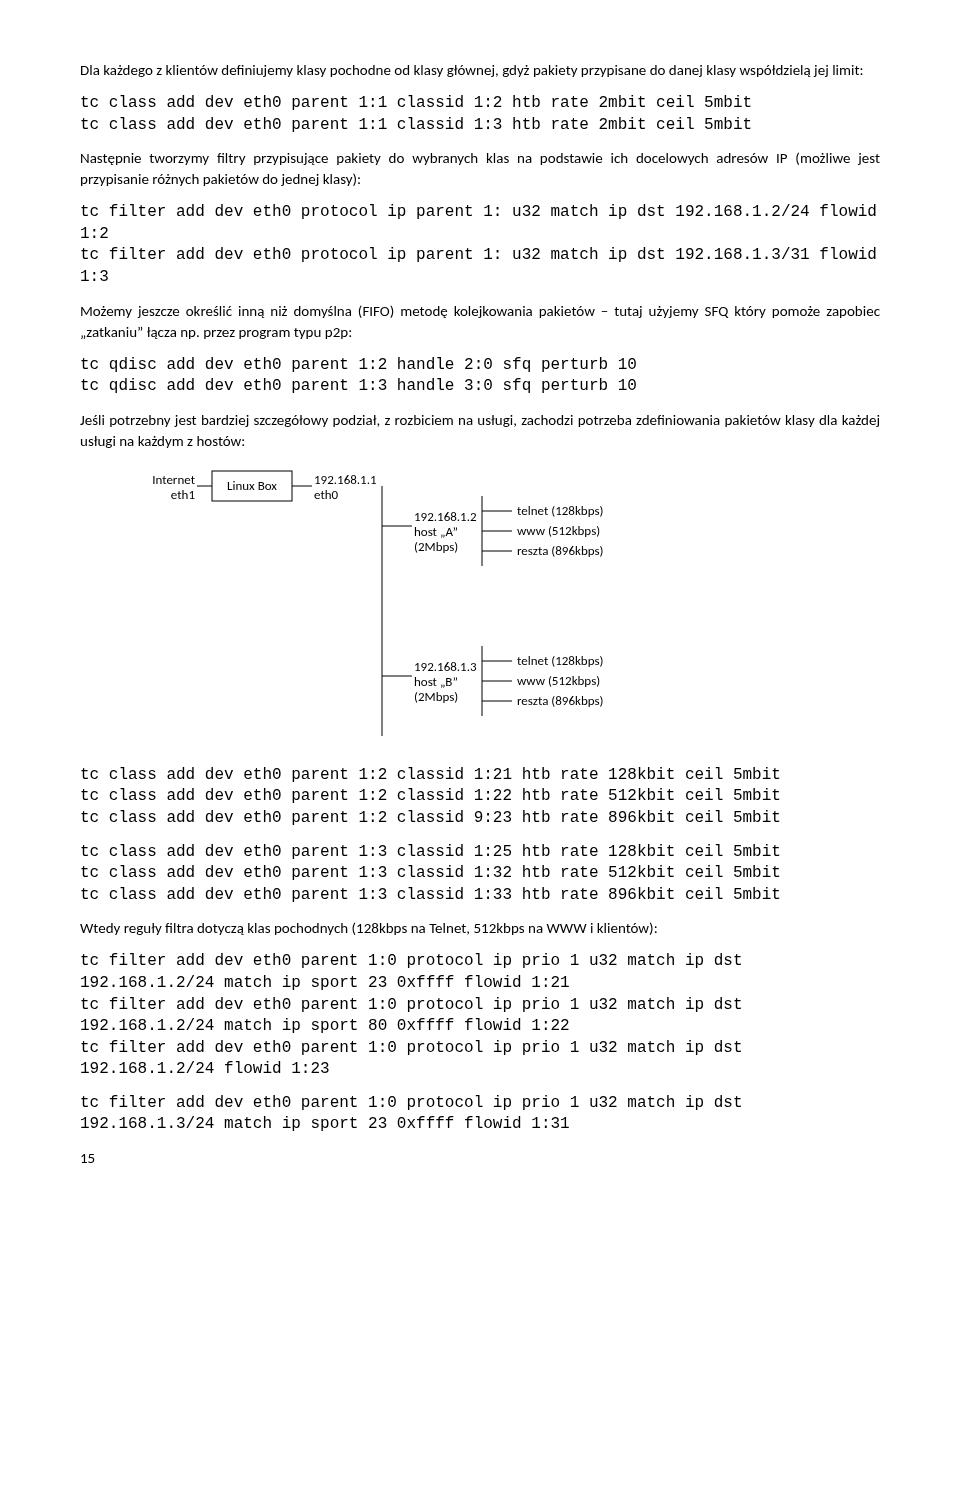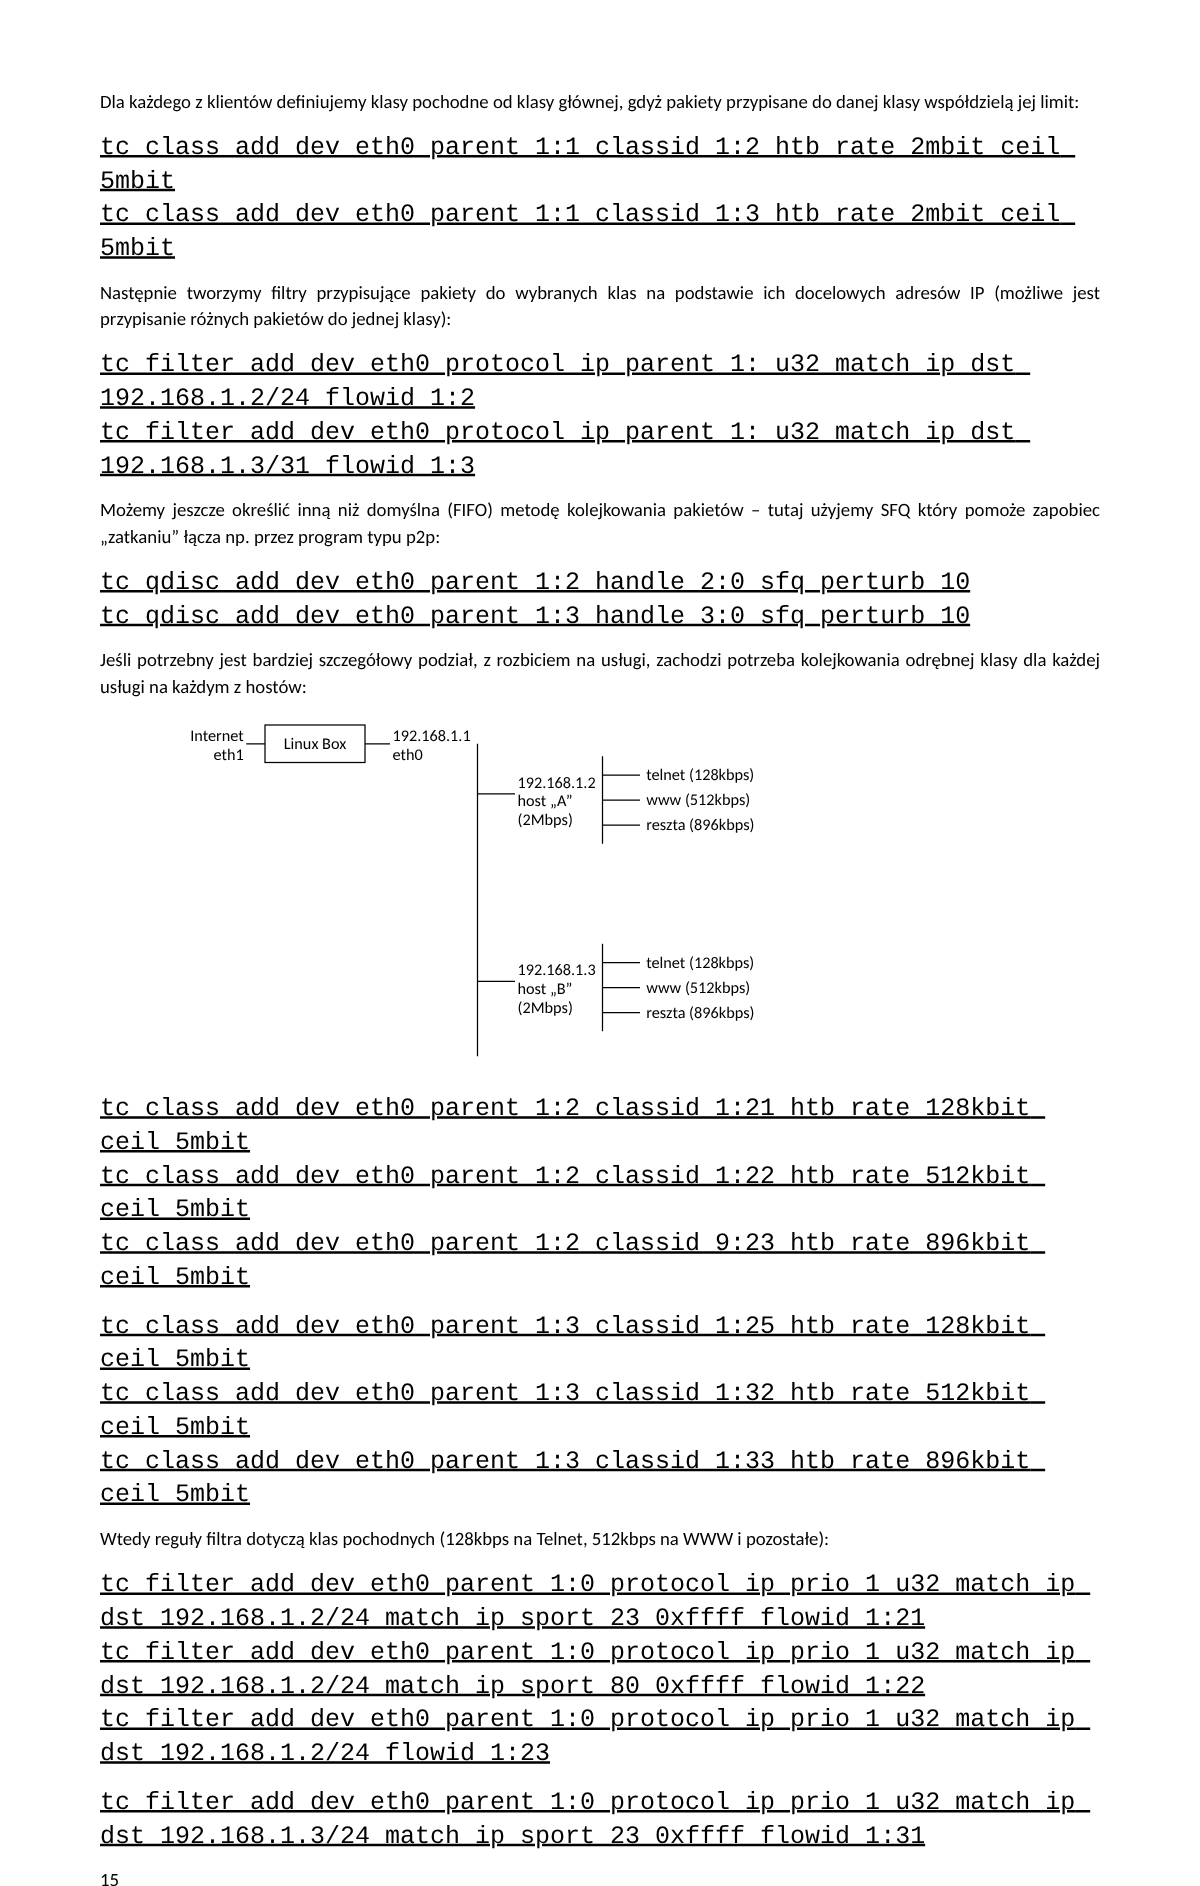--- a/index.html
+++ b/index.html
@@ -7,30 +7,29 @@
     font-size: 15px;
     line-height: 1.4;
     color: #000;
     background: #fff;
     margin: 0;
     padding: 60px 80px 30px 80px;
     width: 960px;
     box-sizing: border-box;
   }
   p {
-    margin: 12px 0 12px 0;
+    margin: 0 0 12px 0;
     text-align: justify;
   }
   pre {
     font-family: "Courier New", Courier, monospace;
-    font-size: 20px;
+    font-size: 16px;
     margin: 0 0 12px 0;
     white-space: pre-wrap;
     line-height: 1.35;
-    text-decoration: underline;
   }
   .diagram {
     margin: 14px 0 14px 72px;
     text-align: center;
   }
   svg { display: block; }
   .page-number {
     text-align: left;
   }
 </style>
@@ -42,21 +41,21 @@
 tc class add dev eth0 parent 1:1 classid 1:3 htb rate 2mbit ceil 5mbit</pre>
 
 <p>Następnie tworzymy filtry przypisujące pakiety do wybranych klas na podstawie ich docelowych adresów IP (możliwe jest przypisanie różnych pakietów do jednej klasy):</p>
 <pre>tc filter add dev eth0 protocol ip parent 1: u32 match ip dst 192.168.1.2/24 flowid 1:2
 tc filter add dev eth0 protocol ip parent 1: u32 match ip dst 192.168.1.3/31 flowid 1:3</pre>
 
 <p>Możemy jeszcze określić inną niż domyślna (FIFO) metodę kolejkowania pakietów – tutaj użyjemy SFQ który pomoże zapobiec „zatkaniu” łącza np. przez program typu p2p:</p>
 <pre>tc qdisc add dev eth0 parent 1:2 handle 2:0 sfq perturb 10
 tc qdisc add dev eth0 parent 1:3 handle 3:0 sfq perturb 10</pre>
 
-<p>Jeśli potrzebny jest bardziej szczegółowy podział, z rozbiciem na usługi, zachodzi potrzeba kolejkowania odrębnej klasy dla każdej usługi na każdym z hostów:</p>
+<p>Jeśli potrzebny jest bardziej szczegółowy podział, z rozbiciem na usługi, zachodzi potrzeba zdefiniowania pakietów klasy dla każdej usługi na każdym z hostów:</p>
 
 <div class="diagram">
 <svg width="600" height="285" viewBox="0 0 600 285">
   <style>
     text { font-family: Calibri, Arial, sans-serif; font-size: 13px; fill:#000; }
     line, rect { stroke:#000; stroke-width:1; fill:none; }
   </style>
 
   <text x="43" y="18" text-anchor="end">Internet</text>
   <text x="43" y="33" text-anchor="end">eth1</text>
@@ -96,19 +95,19 @@
   <text x="365" y="239">reszta (896kbps)</text>
 </svg>
 </div>
 
 <pre>tc class add dev eth0 parent 1:2 classid 1:21 htb rate 128kbit ceil 5mbit
 tc class add dev eth0 parent 1:2 classid 1:22 htb rate 512kbit ceil 5mbit
 tc class add dev eth0 parent 1:2 classid 9:23 htb rate 896kbit ceil 5mbit</pre>
 <pre>tc class add dev eth0 parent 1:3 classid 1:25 htb rate 128kbit ceil 5mbit
 tc class add dev eth0 parent 1:3 classid 1:32 htb rate 512kbit ceil 5mbit
 tc class add dev eth0 parent 1:3 classid 1:33 htb rate 896kbit ceil 5mbit</pre>
-<p>Wtedy reguły filtra dotyczą klas pochodnych (128kbps na Telnet, 512kbps na WWW i pozostałe):</p>
+<p>Wtedy reguły filtra dotyczą klas pochodnych (128kbps na Telnet, 512kbps na WWW i klientów):</p>
 <pre>tc filter add dev eth0 parent 1:0 protocol ip prio 1 u32 match ip dst 192.168.1.2/24 match ip sport 23 0xffff flowid 1:21
 tc filter add dev eth0 parent 1:0 protocol ip prio 1 u32 match ip dst 192.168.1.2/24 match ip sport 80 0xffff flowid 1:22
 tc filter add dev eth0 parent 1:0 protocol ip prio 1 u32 match ip dst 192.168.1.2/24 flowid 1:23</pre>
 <pre>tc filter add dev eth0 parent 1:0 protocol ip prio 1 u32 match ip dst 192.168.1.3/24 match ip sport 23 0xffff flowid 1:31</pre>
 
 <div class="page-number">15</div>
 
 </body></html>

